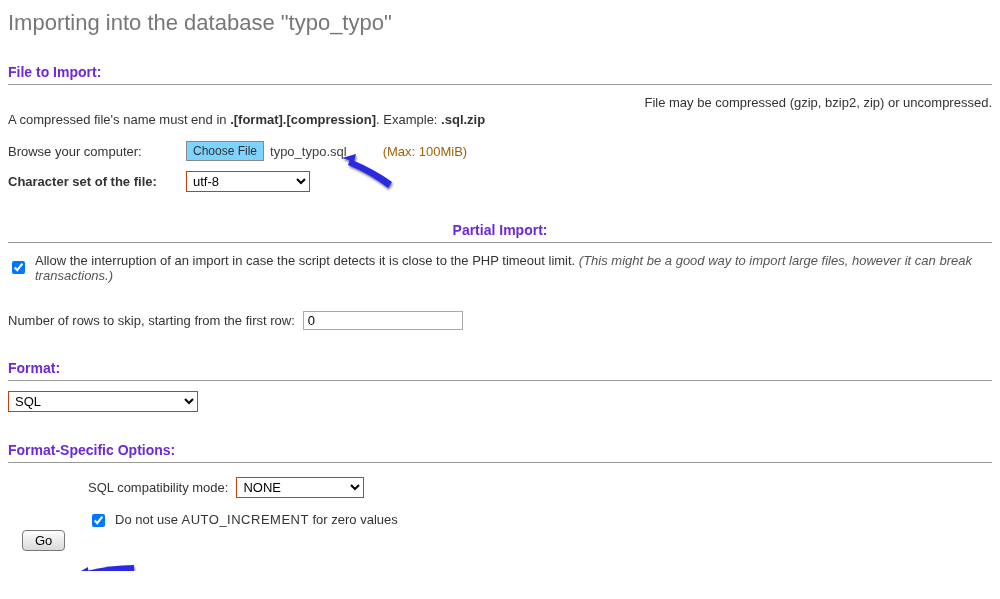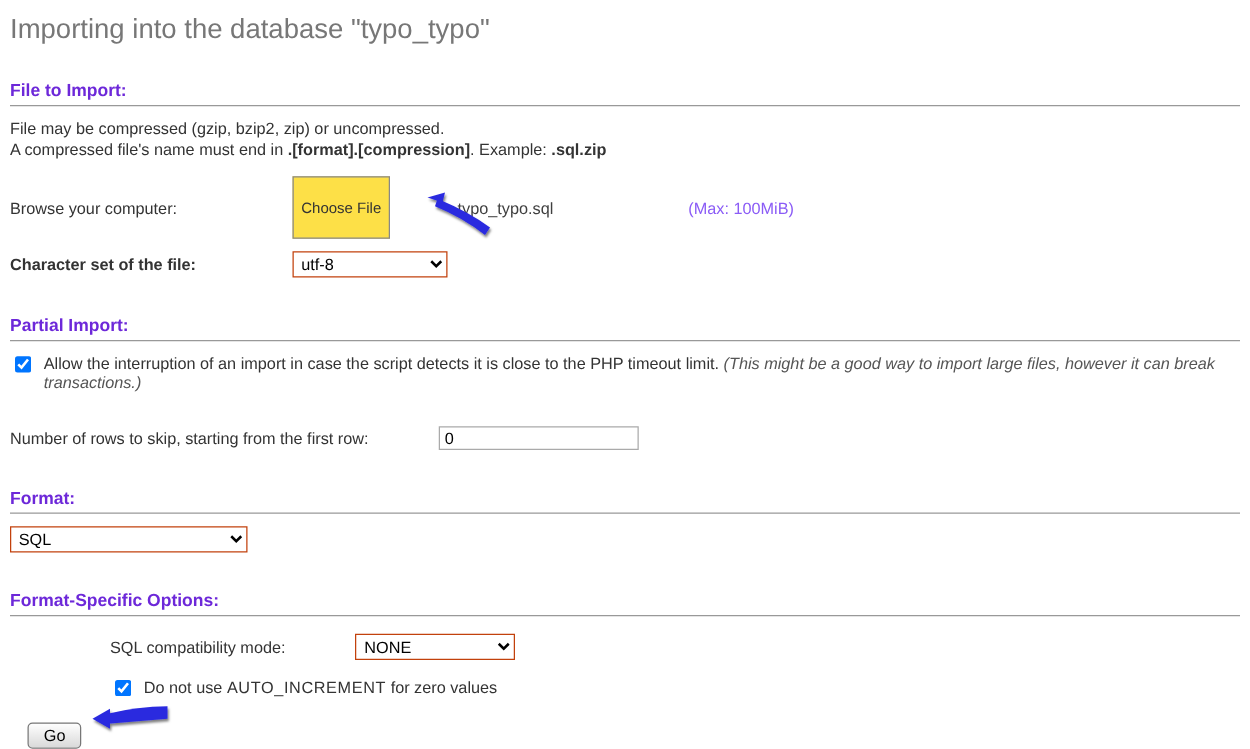--- a/index.html
+++ b/index.html
@@ -26,110 +26,108 @@
     color: #6d28d9;
     padding-bottom: 4px;
     border-bottom: 1px solid #999;
     margin: 18px 0 10px 0;
   }
   .row {
     display: flex;
     align-items: center;
     margin: 6px 0;
     flex-wrap: wrap;
-    gap: 48px;
   }
   .label {
     margin-right: 8px;
   }
   .file-row .label { min-width: 170px; }
   .file-button {
     display: inline-block;
-    padding: 17px 6px;
+    padding: 2px 6px;
     border: 1px solid #888;
-    background: #fde047;
+    background: #7dd3fc;
     font-size: 12px;
     cursor: pointer;
   }
   .file-name {
     margin-left: 6px;
     color: #404040;
   }
   .hint {
-    margin-left: 60px;
-    color: #8b5cf6;
+    margin-left: 36px;
+    color: #a16207;
   }
   select {
     font-size: 13px;
     padding: 1px 2px;
     border: 1px solid #c2410c;
     background: #fff;
   }
   select.char-set { width: 124px; }
   select.format   { width: 190px; }
   select.compat   { width: 128px; }
   input[type="text"].skip-rows {
     width: 150px;
     font-size: 13px;
     padding: 1px 4px;
     border: 1px solid #aaa;
   }
   .italic { font-style: italic; color:#555; }
   .small-caps { font-variant: small-caps; letter-spacing: 0.5px; }
-  .checkbox-line { display:flex; align-items:flex-start; }
+  .checkbox-line { display:flex; align-items:center; }
   .checkbox-line input { margin-top:2px; margin-right:10px; }
   .fso-block { padding-left: 80px; }
   button.go {
     padding: 2px 12px;
     font-size: 13px;
     border: 1px solid #777;
     border-radius: 4px;
     background: linear-gradient(to bottom, #fefefe, #d9d9d9);
     cursor: pointer;
-    margin-top: 18px;
     margin-left: 14px;
   }
   
   .arrow {
     position: absolute;
     pointer-events: none;
   }
   .arrow svg { display:block; }
 </style>
 </head>
 <body>
 
 <div class="page" style="position:relative;">
 
   <h2 class="page-title">Importing into the database "typo_typo"</h2>
 
   
   <div class="section-head">File to Import:</div>
 
-  <div style="margin:8px 0 2px 0;">File may be compressed (gzip, bzip2, zip) or uncompressed.</div>
+  <div style="margin:8px 0 2px 0;text-align:right;">File may be compressed (gzip, bzip2, zip) or uncompressed.</div>
   <div style="margin-bottom:14px;">
     <span>A compressed file's name must end in </span><b>.[format].[compression]</b><span>. Example: </span><b>.sql.zip</b>
   </div>
 
   <div class="row file-row" style="position:relative;">
     <span class="label">Browse your computer:</span>
     <span class="file-button">Choose File</span>
     <span class="file-name">typo_typo.sql</span>
     <span class="hint">(Max: 100MiB)</span>
   </div>
 
   <div class="row" style="margin-top:10px;">
     <span class="label" style="min-width:170px;font-weight:bold;">Character set of the file:</span>
     <select class="char-set">
       <option>utf-8</option>
     </select>
   </div>
 
   
-  <div class="section-head" style="margin-top:30px;">Partial Import:</div>
+  <div class="section-head" style="margin-top:30px;text-align:center;">Partial Import:</div>
 
   <div class="checkbox-line" style="margin:10px 0;">
     <input type="checkbox" checked="" style="">
     <div>
       <span>Allow the interruption of an import in case the script detects it is close to the PHP timeout limit. </span><span class="italic">(This might be a good way to import large files, however it can break transactions.)</span>
     </div>
   </div>
 
   <div class="row" style="margin-top:28px;">
     <span class="label">Number of rows to skip, starting from the first row:</span>

